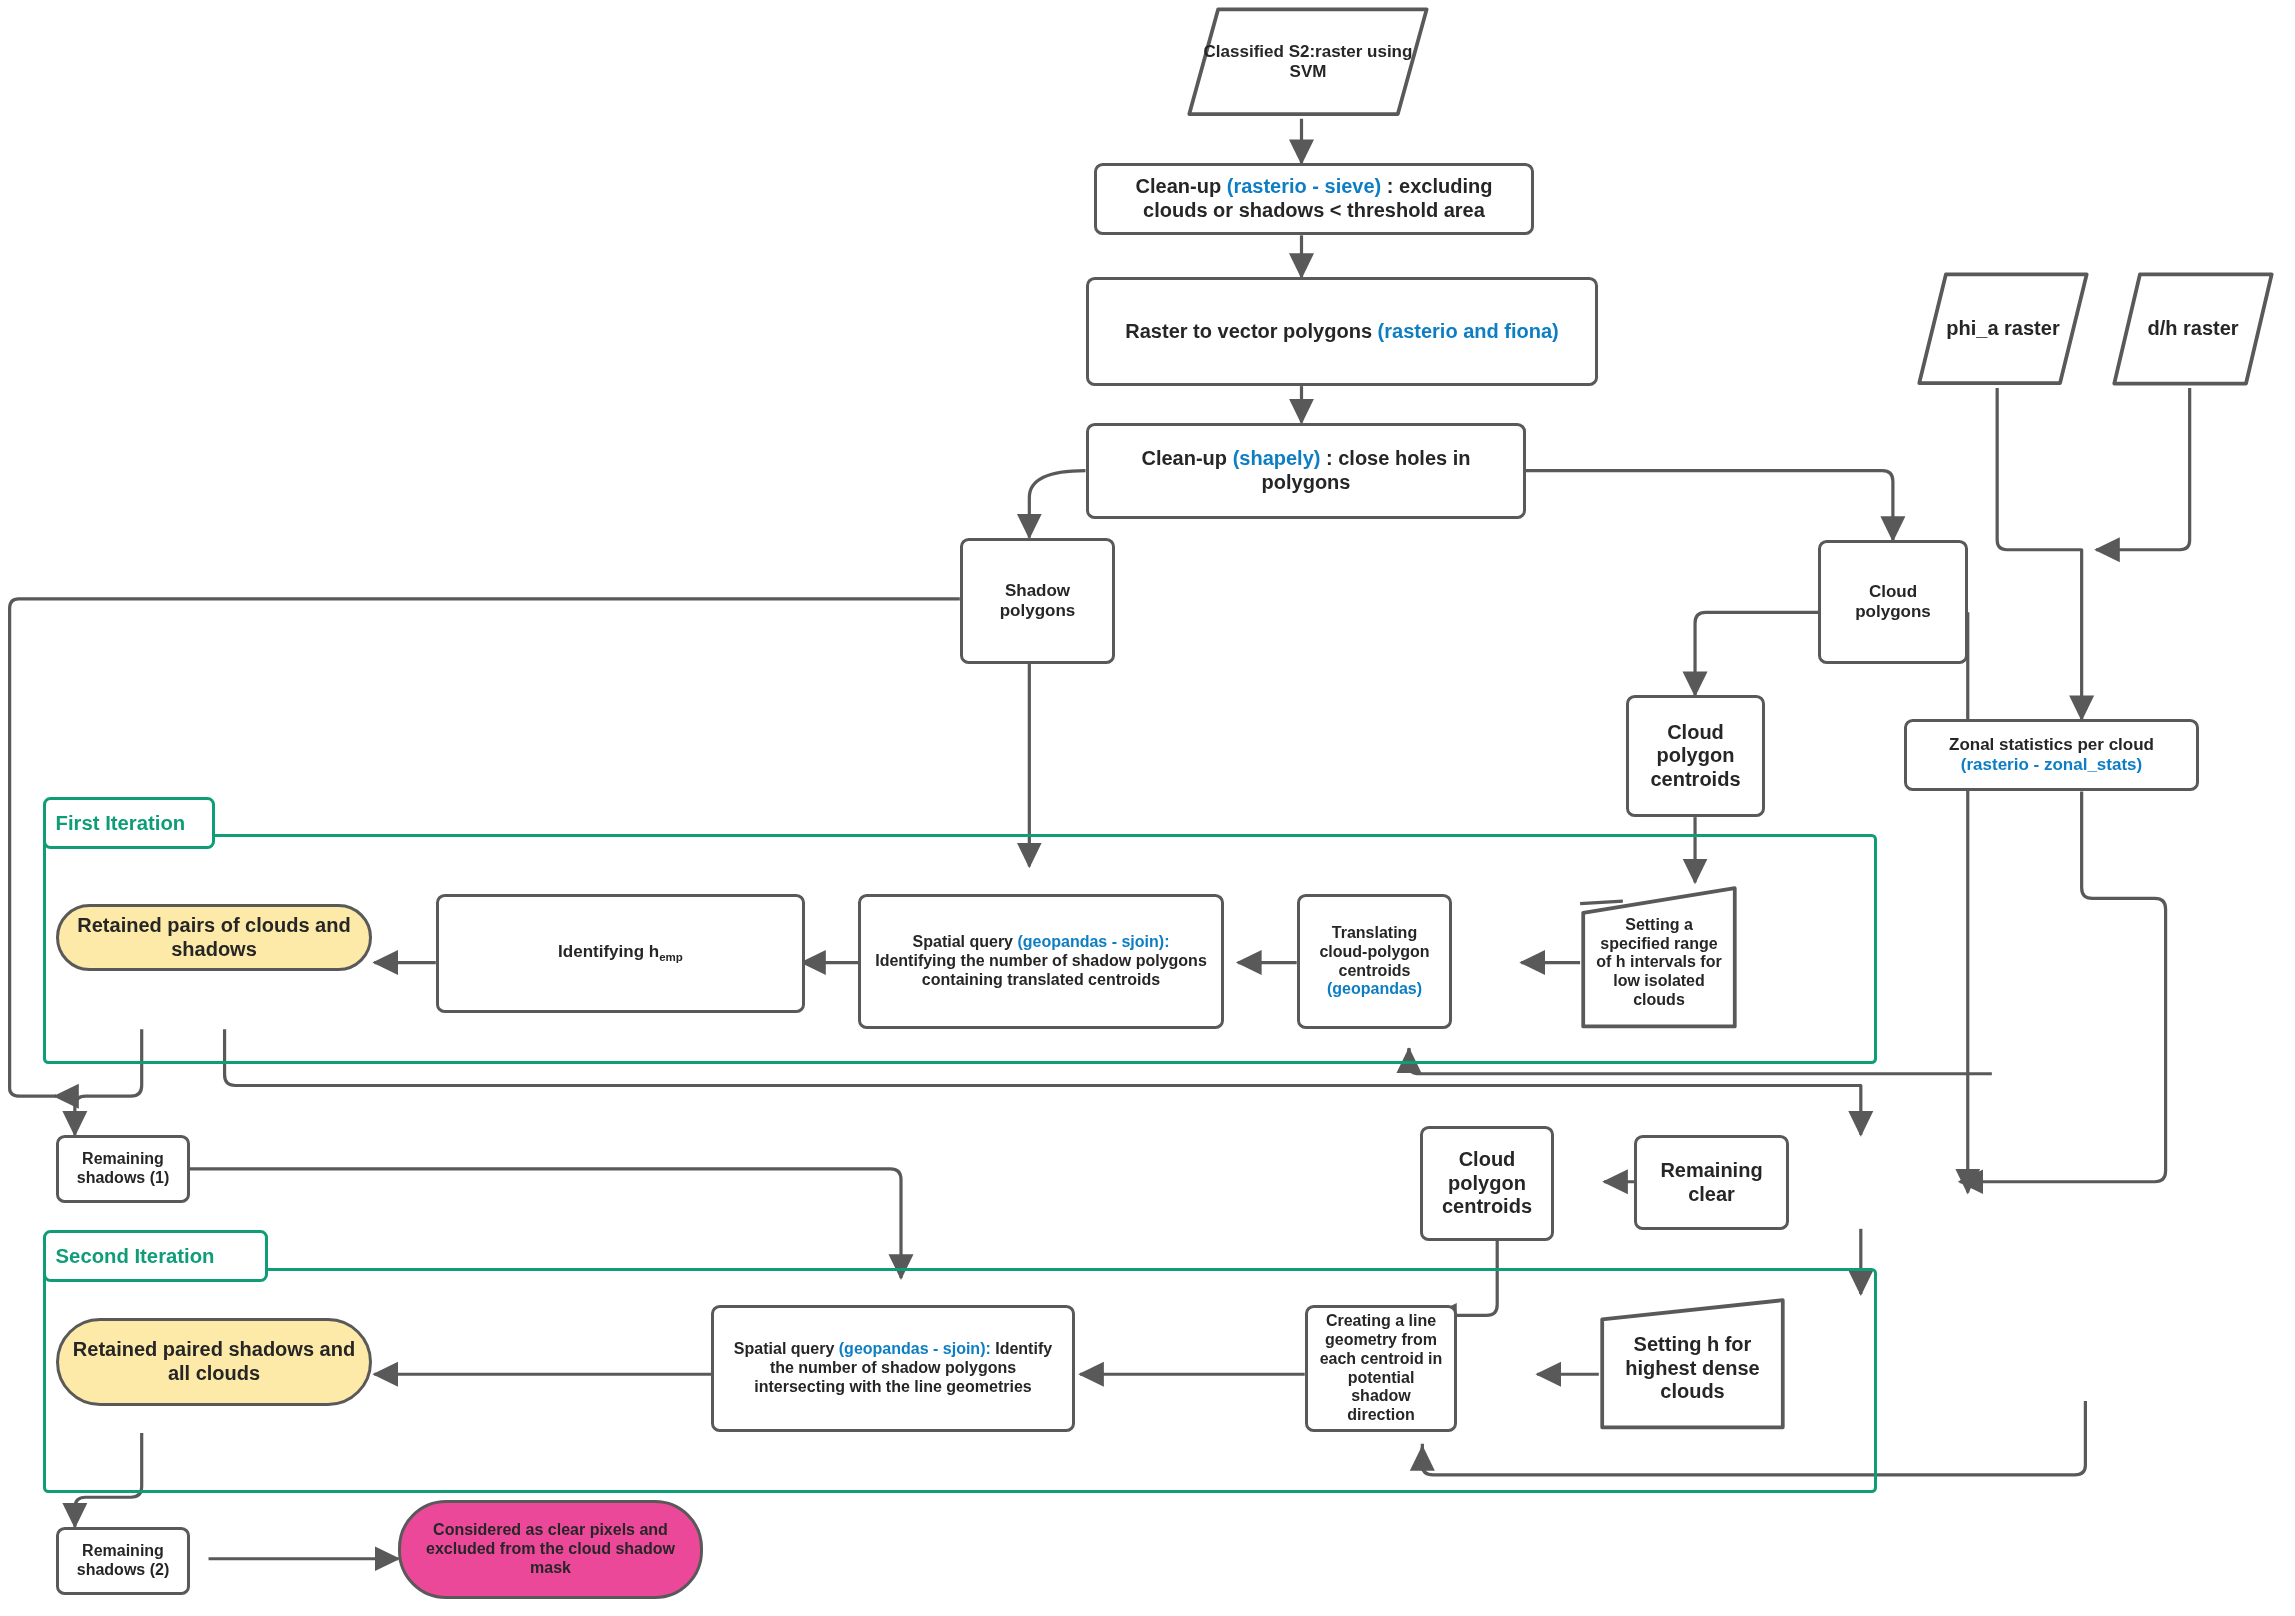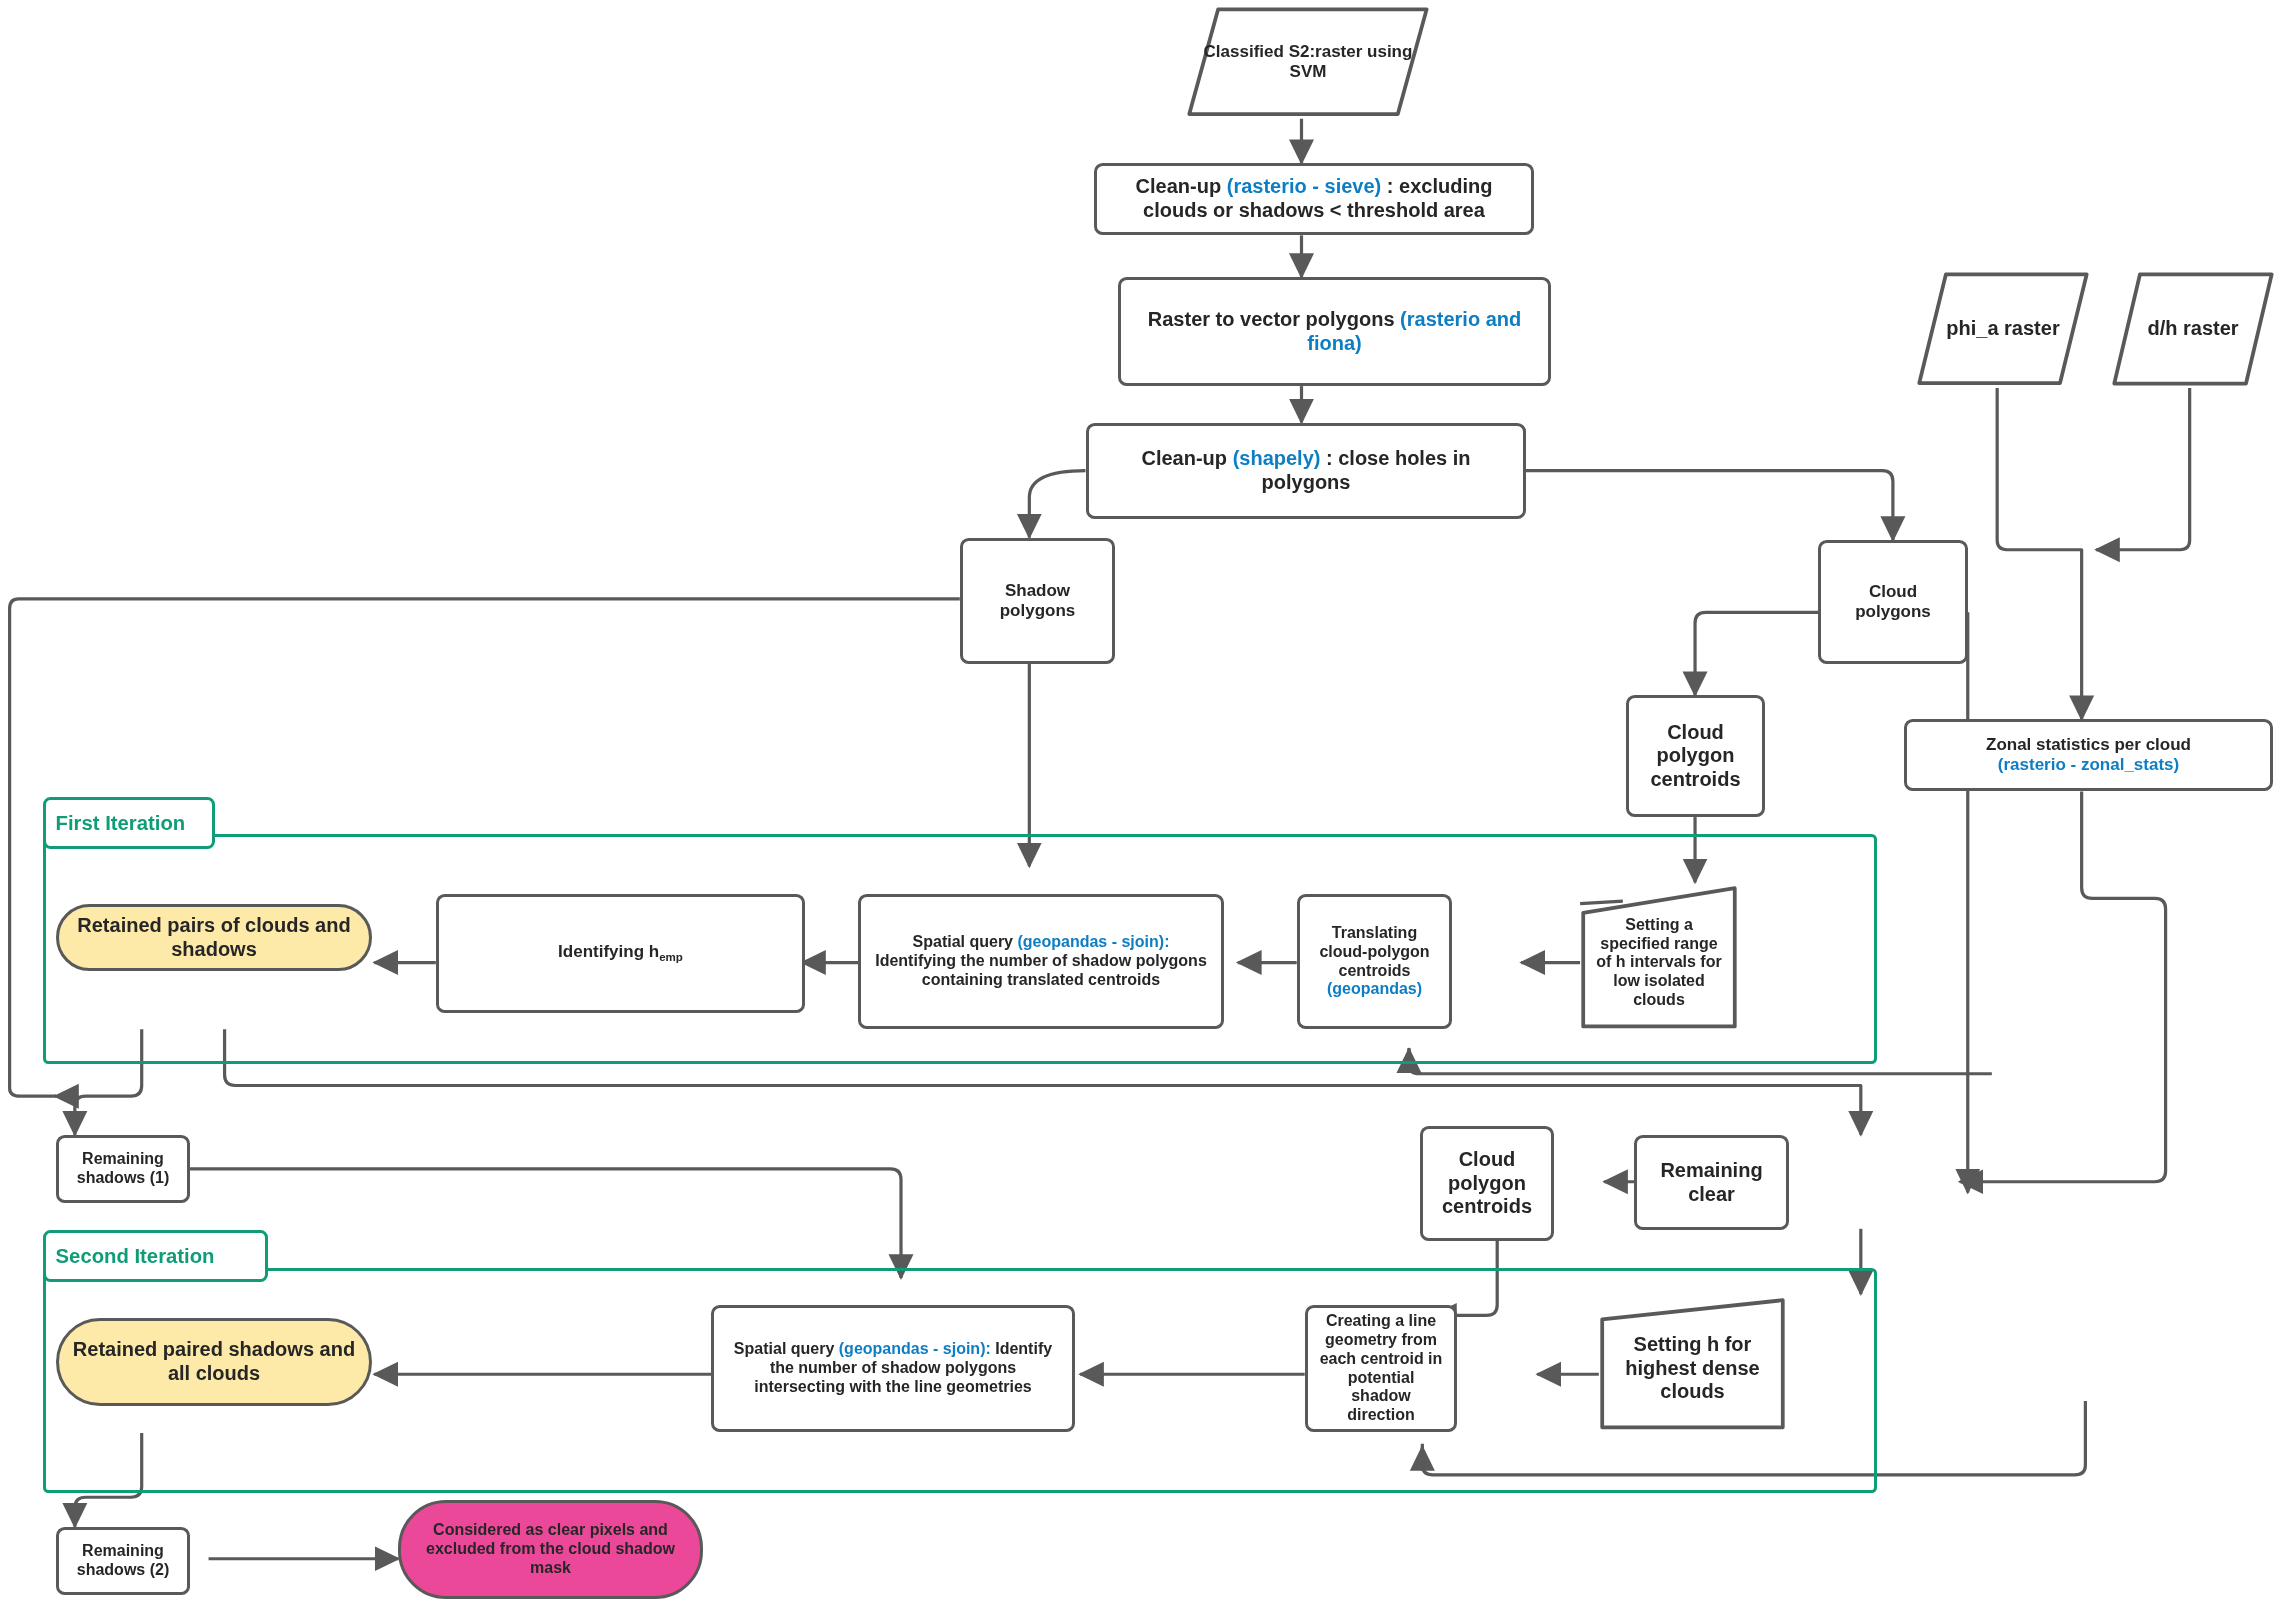--- a/index.html
+++ b/index.html
@@ -125,21 +125,21 @@
     </svg>
     <div class="ptext">Classified S2:raster using SVM</div>
   </div>
 
   <div class="node rect fs31" style="left:1094px;top:163px;width:440px;height:72px;">
     <div class="inner">
       <span>Clean-up </span><span class="blue">(rasterio - sieve)</span><span> : excluding clouds or shadows &lt; threshold area</span>
     </div>
   </div>
 
-  <div class="node rect fs31" style="left:1086px;top:277px;width:433px;height:109px;margin-left:32px;">
+  <div class="node rect fs31" style="left:1086px;top:277px;width:512px;height:109px;">
     <div class="inner">
       <span>Raster to vector polygons </span><span class="blue">(rasterio and fiona)</span>
     </div>
   </div>
 
   <div class="node rect fs31" style="left:1086px;top:423px;width:440px;height:96px;">
     <div class="inner">
       <span>Clean-up </span><span class="blue">(shapely)</span><span> : close holes in polygons</span>
     </div>
   </div>
@@ -163,21 +163,21 @@
   </div>
 
   <div class="node rect fs32" style="left:1818px;top:540px;width:150px;height:124px;">
     <div class="inner">Cloud polygons</div>
   </div>
 
   <div class="node rect fs31" style="left:1626px;top:695px;width:139px;height:122px;">
     <div class="inner">Cloud polygon centroids</div>
   </div>
 
-  <div class="node rect fs32" style="left:1904px;top:719px;width:369px;height:72px;">
+  <div class="node rect fs32" style="left:1904px;top:719px;width:295px;height:72px;">
     <div class="inner">
       <span>Zonal statistics per cloud</span><br>
       <span class="blue">(rasterio - zonal_stats)</span>
     </div>
   </div>
 
   <div class="node stadium fs31" style="left:56px;top:904px;width:316px;height:67px;">
     <div class="inner">Retained pairs of clouds and shadows</div>
   </div>
 

